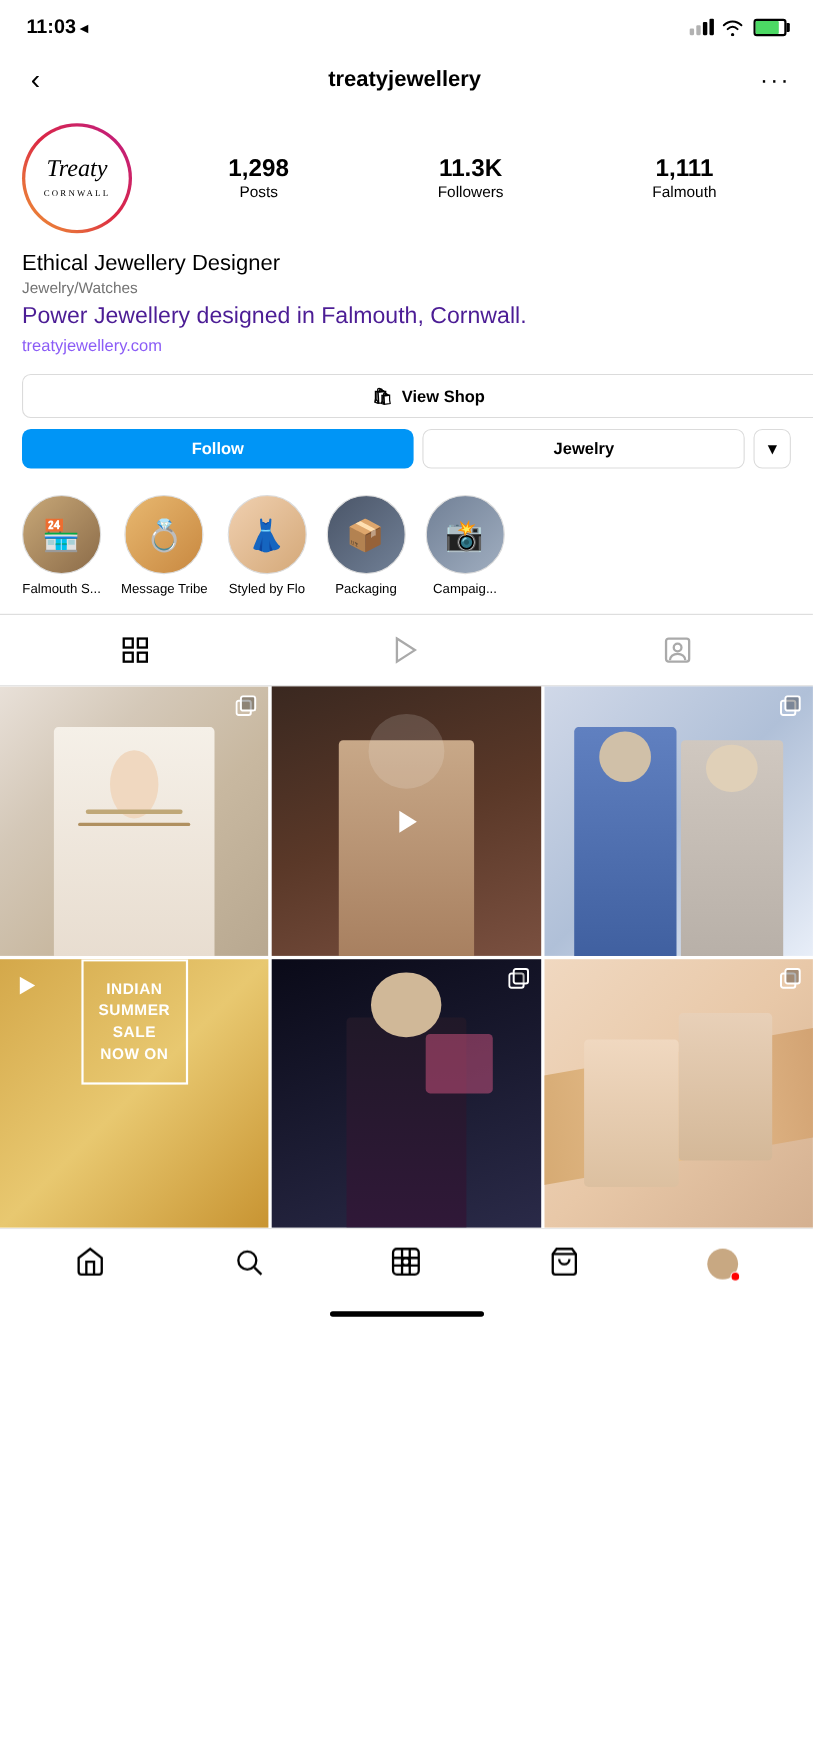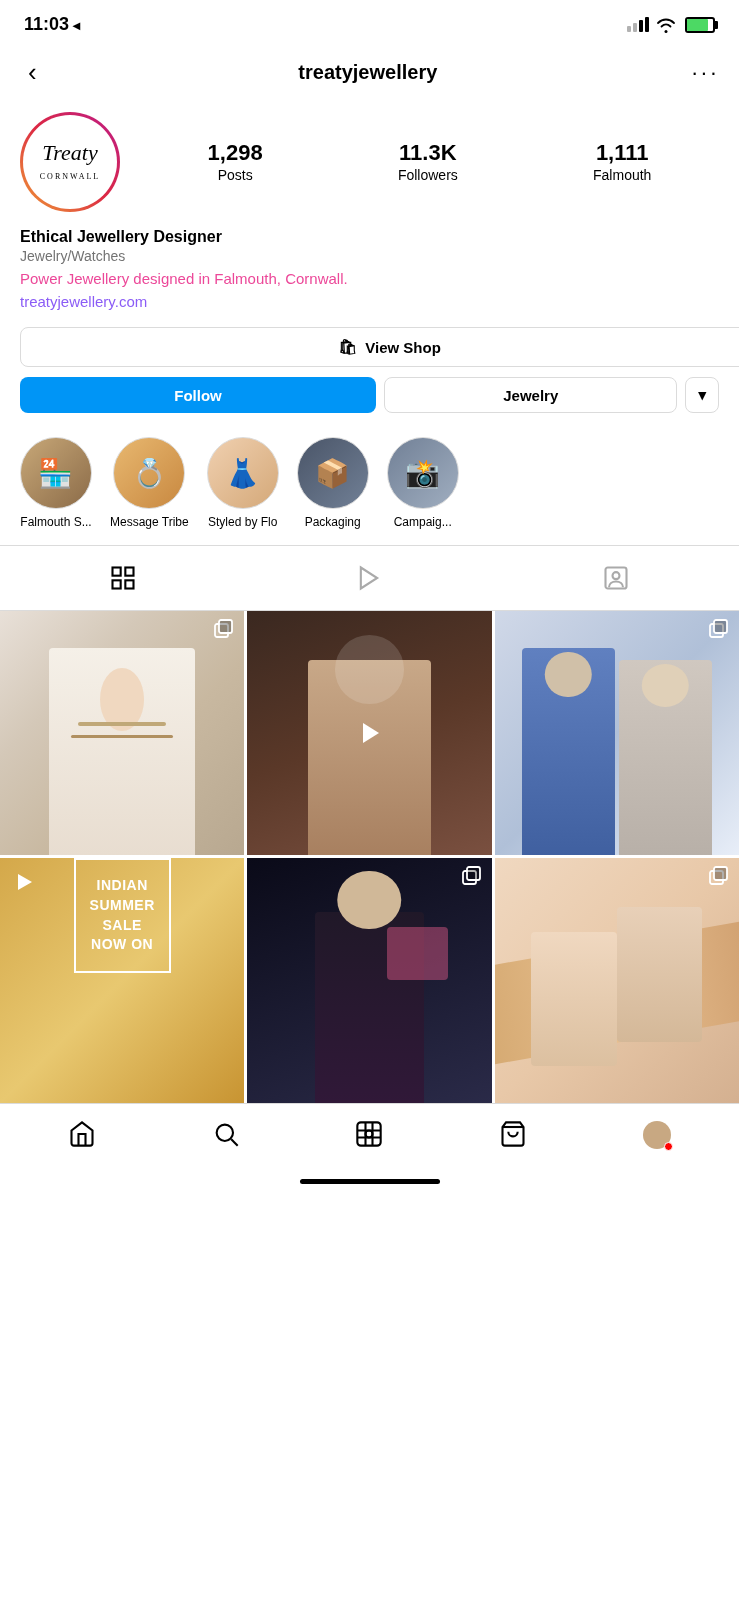--- a/index.html
+++ b/index.html
@@ -128,32 +128,32 @@
     .stat-label {
       font-size: 14px;
       color: #000;
     }
 
     
     .bio-section {
       padding: 0 20px 16px;
     }
     .bio-name {
-      font-size: 16px;
-      font-weight: 700;
+      font-size: 20px;
+      font-weight: 400;
       margin-bottom: 2px;
     }
     .bio-category {
       font-size: 14px;
       color: #737373;
       margin-bottom: 4px;
     }
     .bio-text {
-      font-size: 15px;
-      color: #ec4899;
+      font-size: 21px;
+      color: #4c1d95;
       margin-bottom: 4px;
       line-height: 1.4;
     }
     .bio-link {
       font-size: 15px;
       color: #8b5cf6;
       text-decoration: none;
     }
 
     

